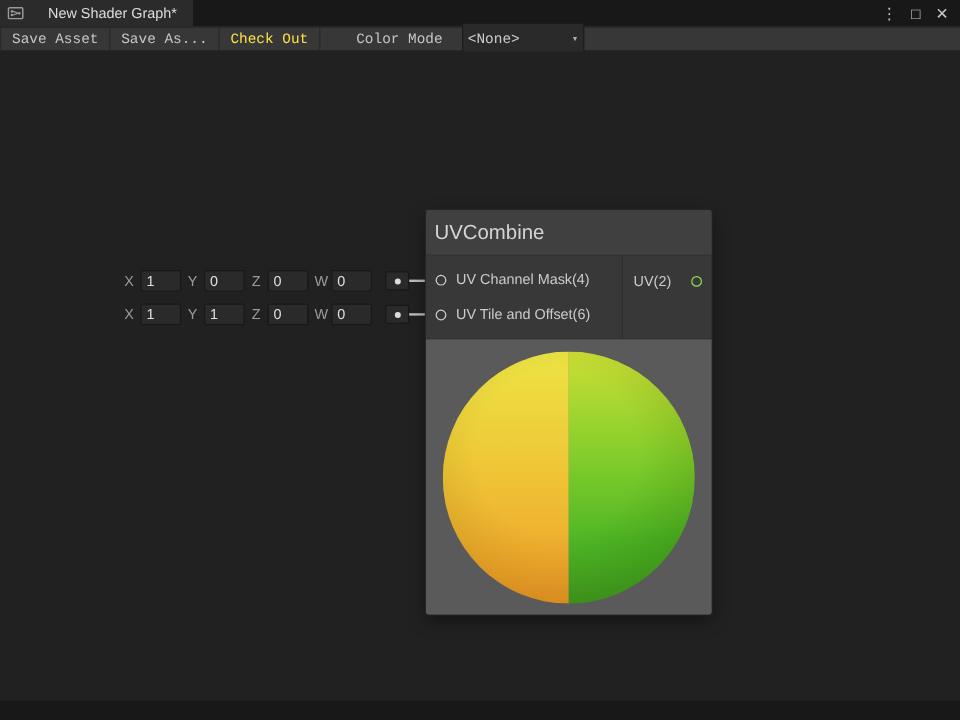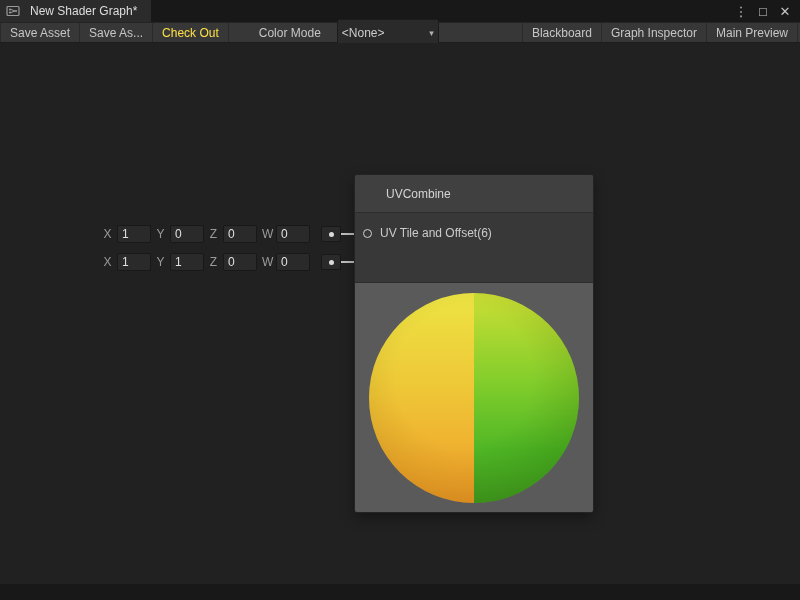--- a/index.html
+++ b/index.html
@@ -11,37 +11,37 @@
     position:relative;
     font-size:12px;
   }
 
   
   .titlebar {
     position:absolute; top:0; left:0; right:0; height:22px;
     background:#181818; display:flex; align-items:center;
   }
   .doc-tab {
-    height:22px; display:flex; align-items:center; gap:10px;
+    height:22px; display:flex; align-items:center; gap:20px;
     padding:0 14px 0 6px; background:#2b2b2b; color:#dedede;
   }
   .tab-icon { width:14px; height:14px; display:inline-flex; }
   .win-controls {
     margin-left:auto; display:flex; align-items:center; gap:4px; padding-right:6px;
   }
   .win-btn {
     width:18px; height:18px; display:flex; align-items:center; justify-content:center;
     color:#c4c4c4; font-size:13px; line-height:1; cursor:default;
   }
 
   
   .toolbar {
     position:absolute; top:22px; left:0; right:0; height:21px;
     background:#373737; border-top:1px solid #242424; border-bottom:1px solid #1d1d1d;
-    display:flex; align-items:stretch; color:#c6c6c6;
+    display:flex; align-items:stretch; color:#c6c6c6;font-family:Liberation Mono, monospace;
   }
   .tb-btn {
     display:flex; align-items:center; padding:0 9px;
     border-right:1px solid #2a2a2a; white-space:nowrap;
   }
   .tb-btn.first { border-left:1px solid #2a2a2a; }
   .tb-btn.disabled { color:#fde047; }
   .color-mode { display:flex; align-items:center; margin-left:30px; gap:16px; }
   .dropdown {
     width:102px; height:27px; background:#2a2a2a; border:1px solid #1c1c1c;
@@ -83,22 +83,22 @@
   }
   .vec-port-dot { width:5px; height:5px; border-radius:50%; background:#dcdcdc; }
 
   
   .node {
     position:absolute; left:355px; top:132px; width:238px;
     background:#383838; border-radius:2px;
     box-shadow:0 0 0 1px #242424, 0 5px 14px rgba(0,0,0,0.4);
   }
   .node-header {
-    height:38px; display:flex; align-items:center; padding:0 31px;
-    background:#404040; color:#d4d4d4; font-size:12px;
+    height:38px; display:flex; align-items:center; padding:0 7px;
+    background:#404040; color:#d4d4d4; font-size:17px;
     border-bottom:1px solid #2d2d2d; border-radius:2px 2px 0 0;
   }
   .node-ports { height:69px; display:flex; }
   .ports-in {
     flex:1; padding:9px 0 9px 8px;
     display:flex; flex-direction:column; justify-content:space-between;
   }
   .port-row { display:flex; align-items:center; gap:8px; height:22px; }
   .port-circle {
     width:9px; height:9px; border-radius:50%;
@@ -158,25 +158,20 @@
   <div class="tb-btn disabled">Check Out</div>
 
   <div class="color-mode">
     <span>Color Mode</span>
     <div class="dropdown">
       <span>&lt;None&gt;</span>
       <span class="arrow">▾</span>
     </div>
   </div>
 
-  <div class="tb-right">
-    <div class="tb-btn">Blackboard</div>
-    <div class="tb-btn">Graph Inspector</div>
-    <div class="tb-btn">Main Preview</div>
-  </div>
 </div>
 
 <div class="canvas">
 
   <div class="edge" style="left:330px; top:190px; width:42px;"></div>
   <div class="edge" style="left:330px; top:218px; width:42px;"></div>
 
   <div class="vec-row" style="top:182px;">
     <span class="vec-label">X</span>
     <input class="vec-input" value="1" style="">
@@ -206,21 +201,31 @@
   </div>
 
   <div class="node">
     <div class="node-header">
       <span>UVCombine</span>
     </div>
     <div class="node-ports">
       <div class="ports-in">
         <div class="port-row">
           <span class="port-circle"></span>
+          <span class="port-label">UV Channel Mask(4)</span>
+        </div>
+        <div class="port-row">
+          <span class="port-circle"></span>
           <span class="port-label">UV Tile and Offset(6)</span>
+        </div>
+      </div>
+      <div class="ports-out">
+        <div class="port-row-out">
+          <span class="port-label">UV(2)</span>
+          <span class="port-circle out"></span>
         </div>
       </div>
     </div>
     <div class="node-preview">
       <div class="sphere">
         <div class="sphere-left"></div>
         <div class="sphere-right"></div>
       </div>
     </div>
   </div>

